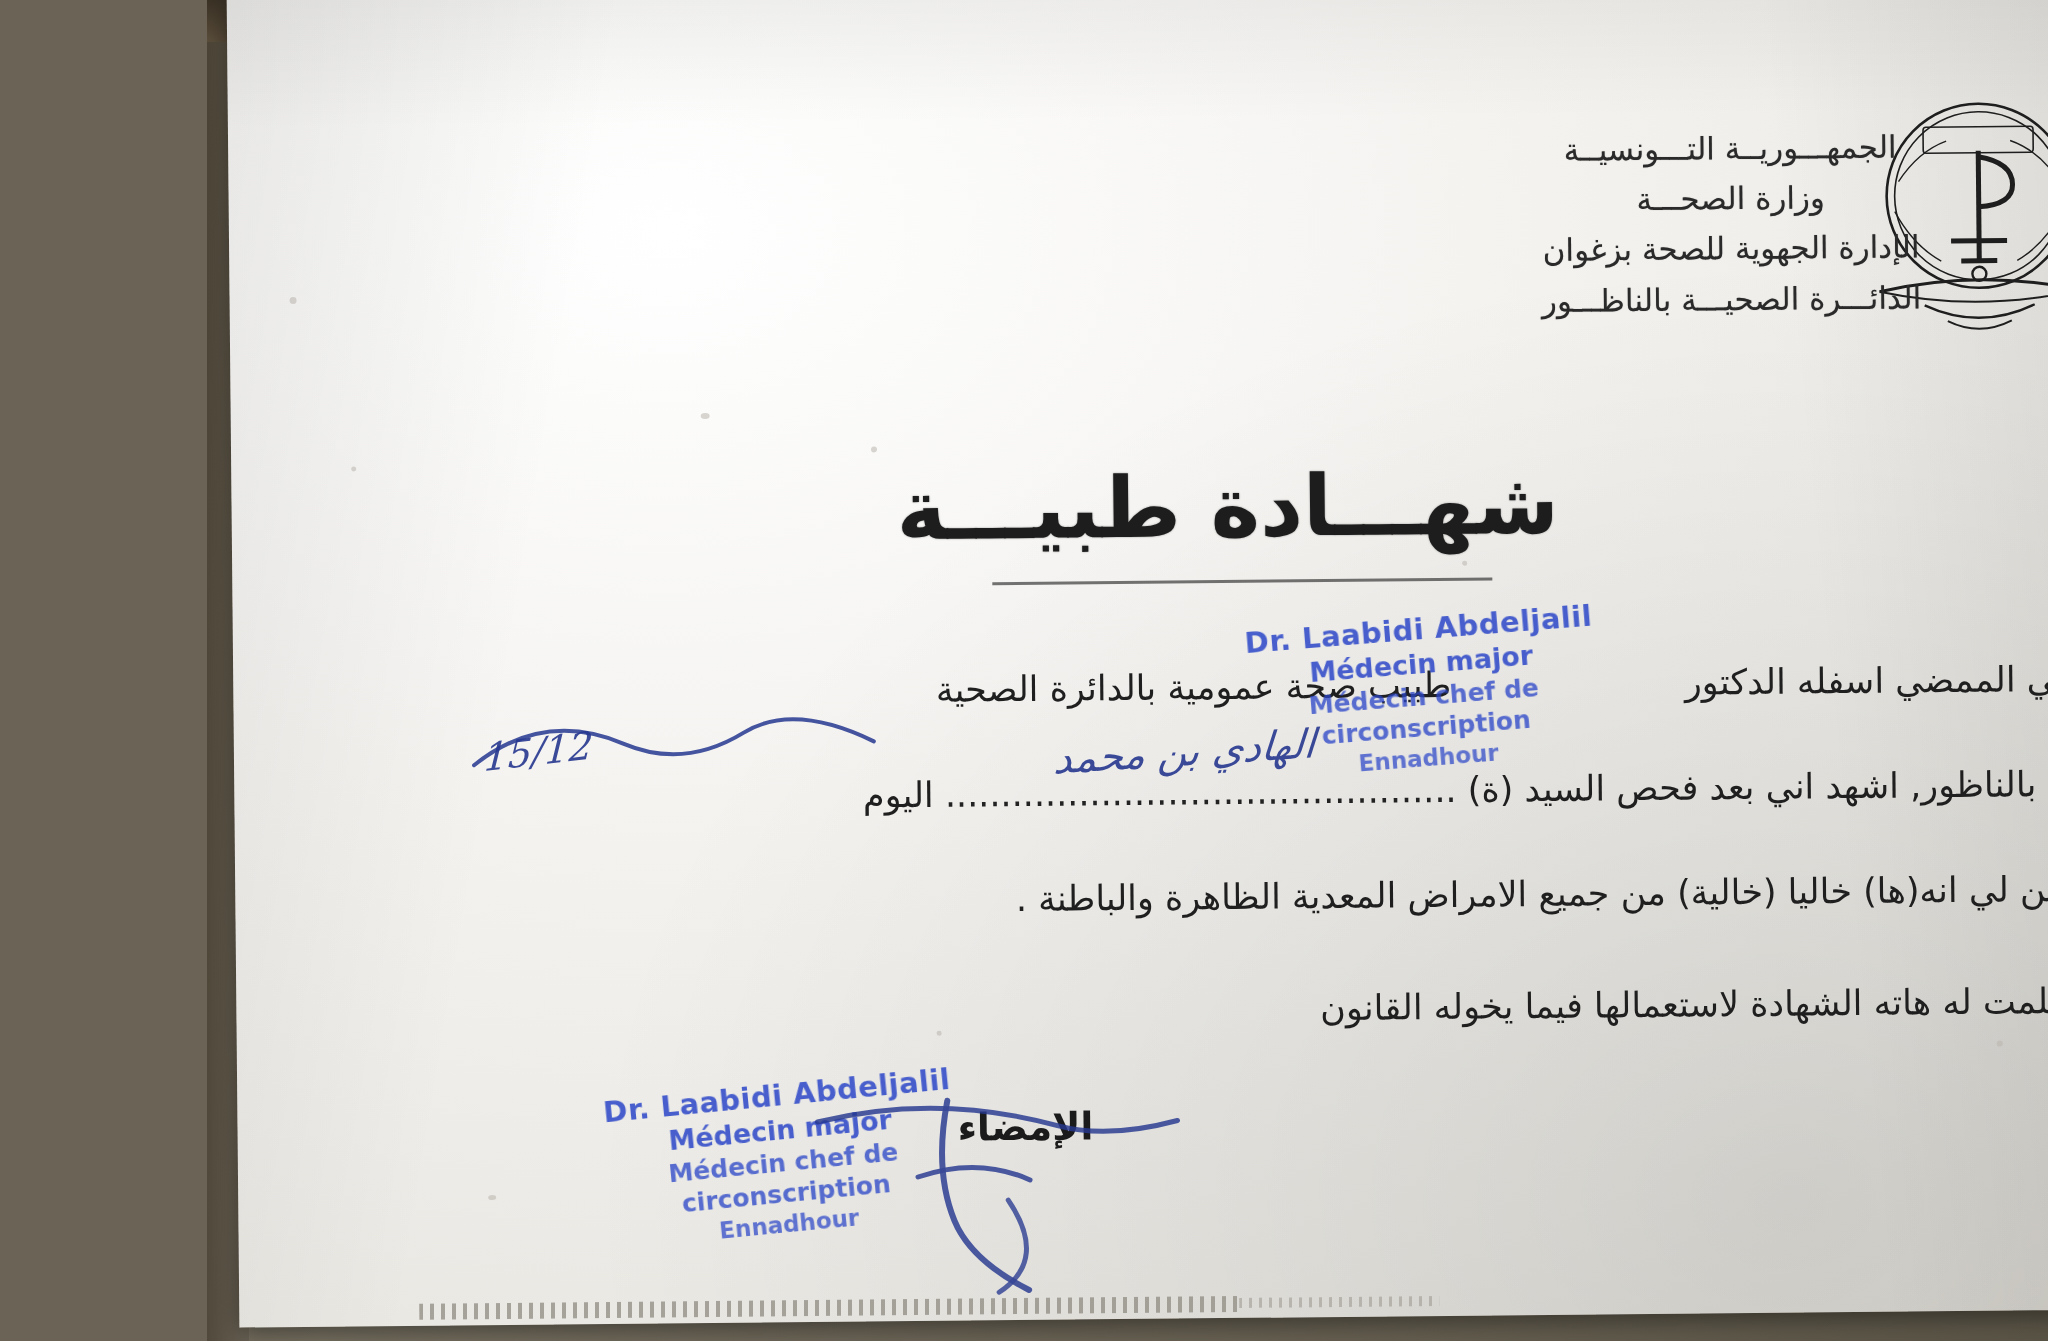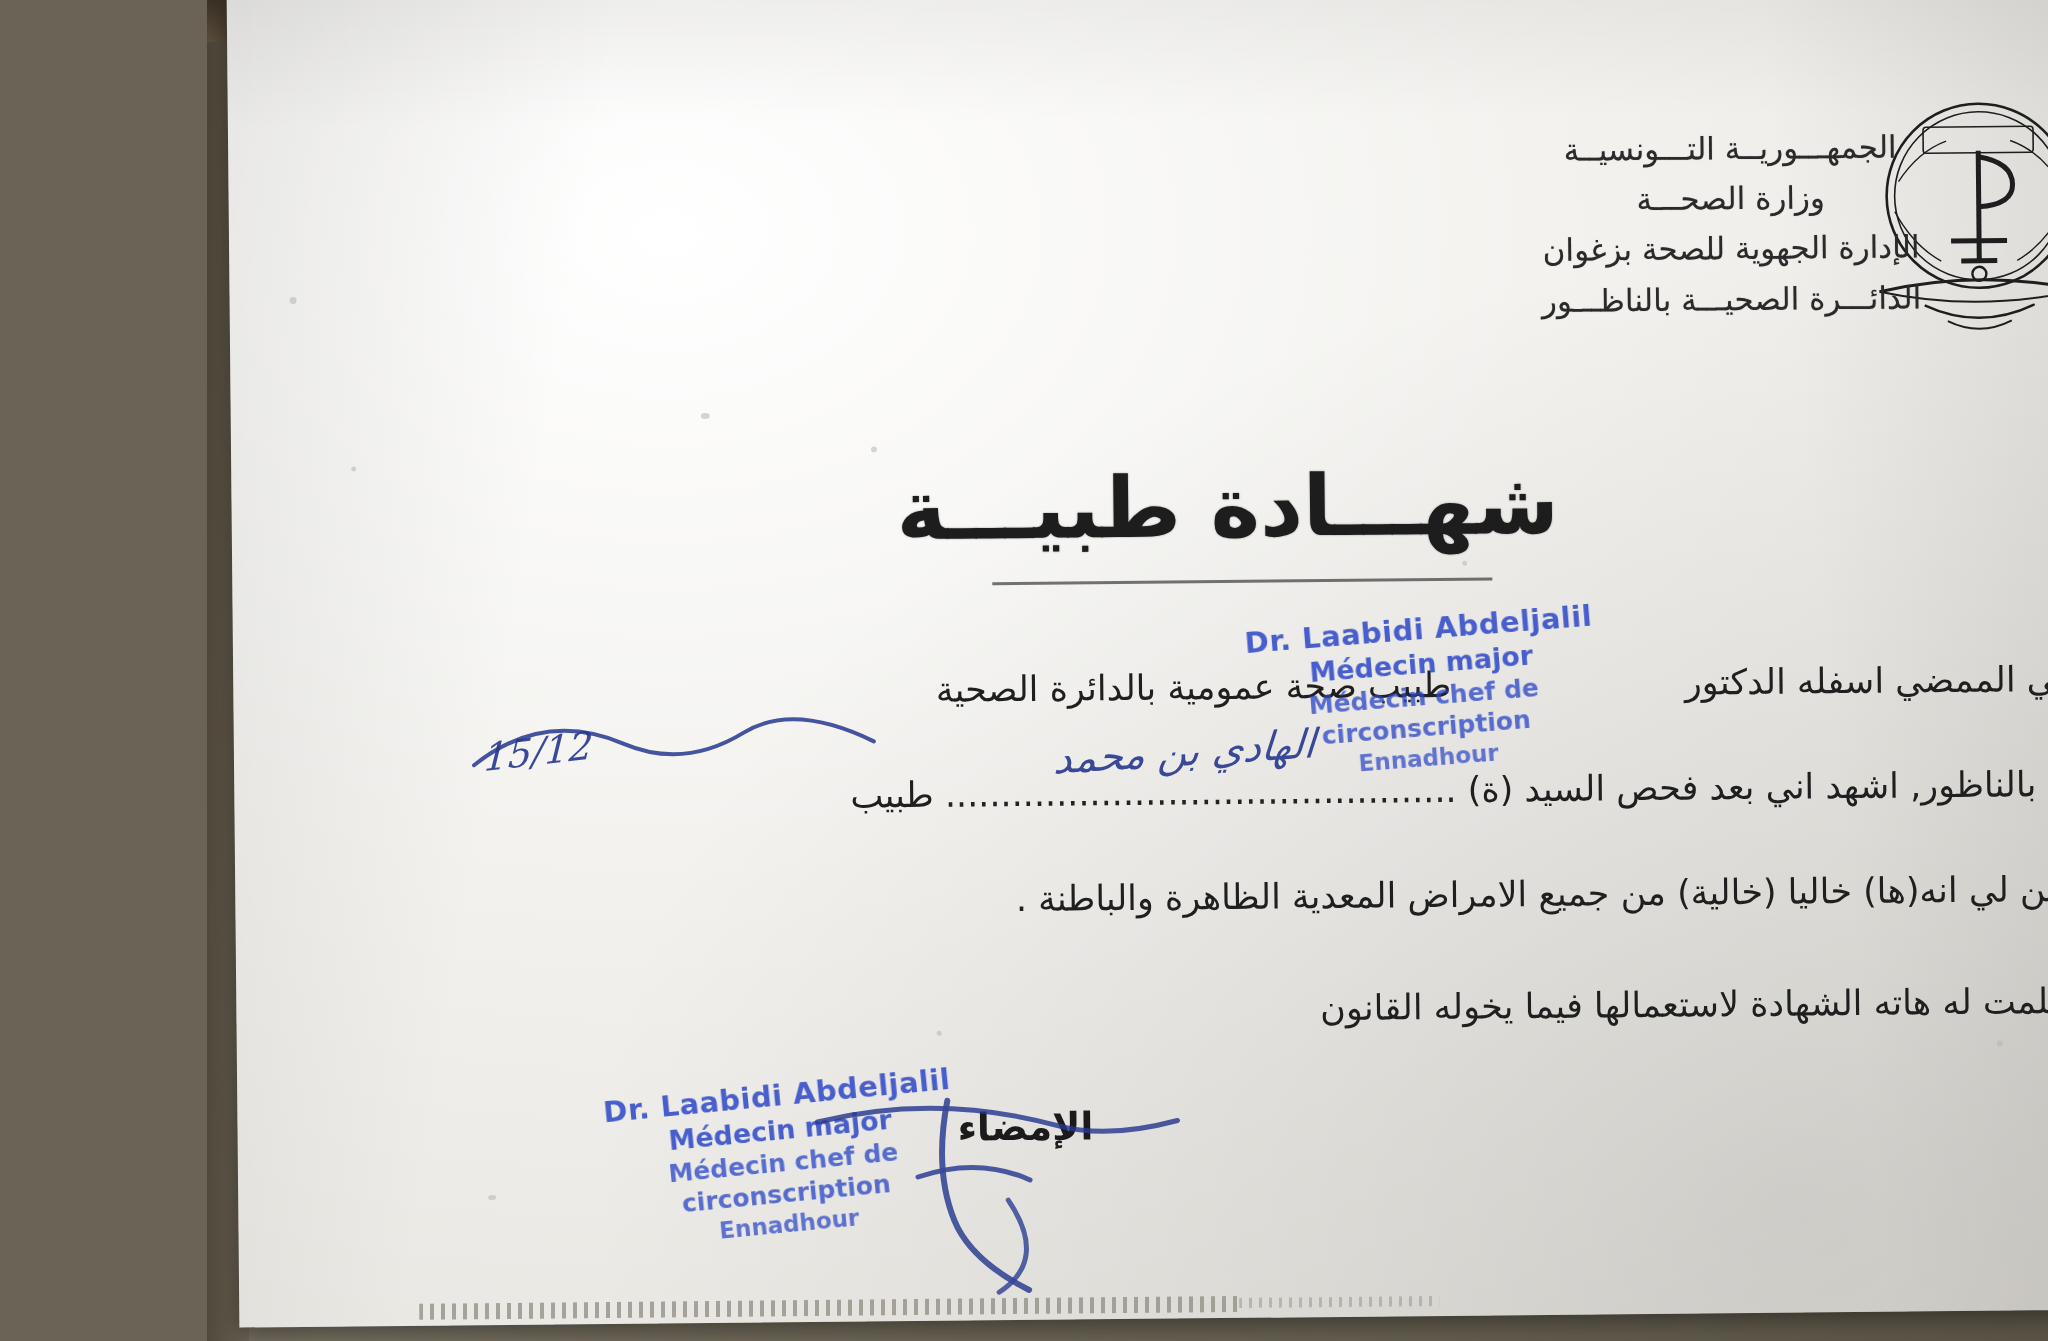--- a/index.html
+++ b/index.html
@@ -275,21 +275,21 @@
 
     <div class="body-text">
       <p>
         <span>اني الممضي اسفله الدكتور</span>
         &nbsp;&nbsp;&nbsp;&nbsp;&nbsp;&nbsp;&nbsp;&nbsp;&nbsp;&nbsp;&nbsp;&nbsp;&nbsp;&nbsp;&nbsp;&nbsp;&nbsp;&nbsp;&nbsp;
         <span>طبيب صحة عمومية بالدائرة الصحية</span>
       </p>
       <p class="p2">
         <span>بالناظور, اشهد اني بعد فحص السيد (ة)</span>
         <span class="dots">..............................................</span>
-        <span>طبيب</span>
+        <span>اليوم</span>
       </p>
       <p class="p3">تبين لي انه(ها) خاليا (خالية) من جميع الامراض المعدية الظاهرة والباطنة .</p>
       <p class="p3" style="margin-top:34px;">سلمت له هاته الشهادة لاستعمالها فيما يخوله القانون</p>
     </div>
 
     <div class="sign-label">الإمضاء</div>
 
     <div class="stamp stamp-top">
       <div class="l1">Dr. Laabidi Abdeljalil</div>
       <div class="l2">Médecin major</div>

